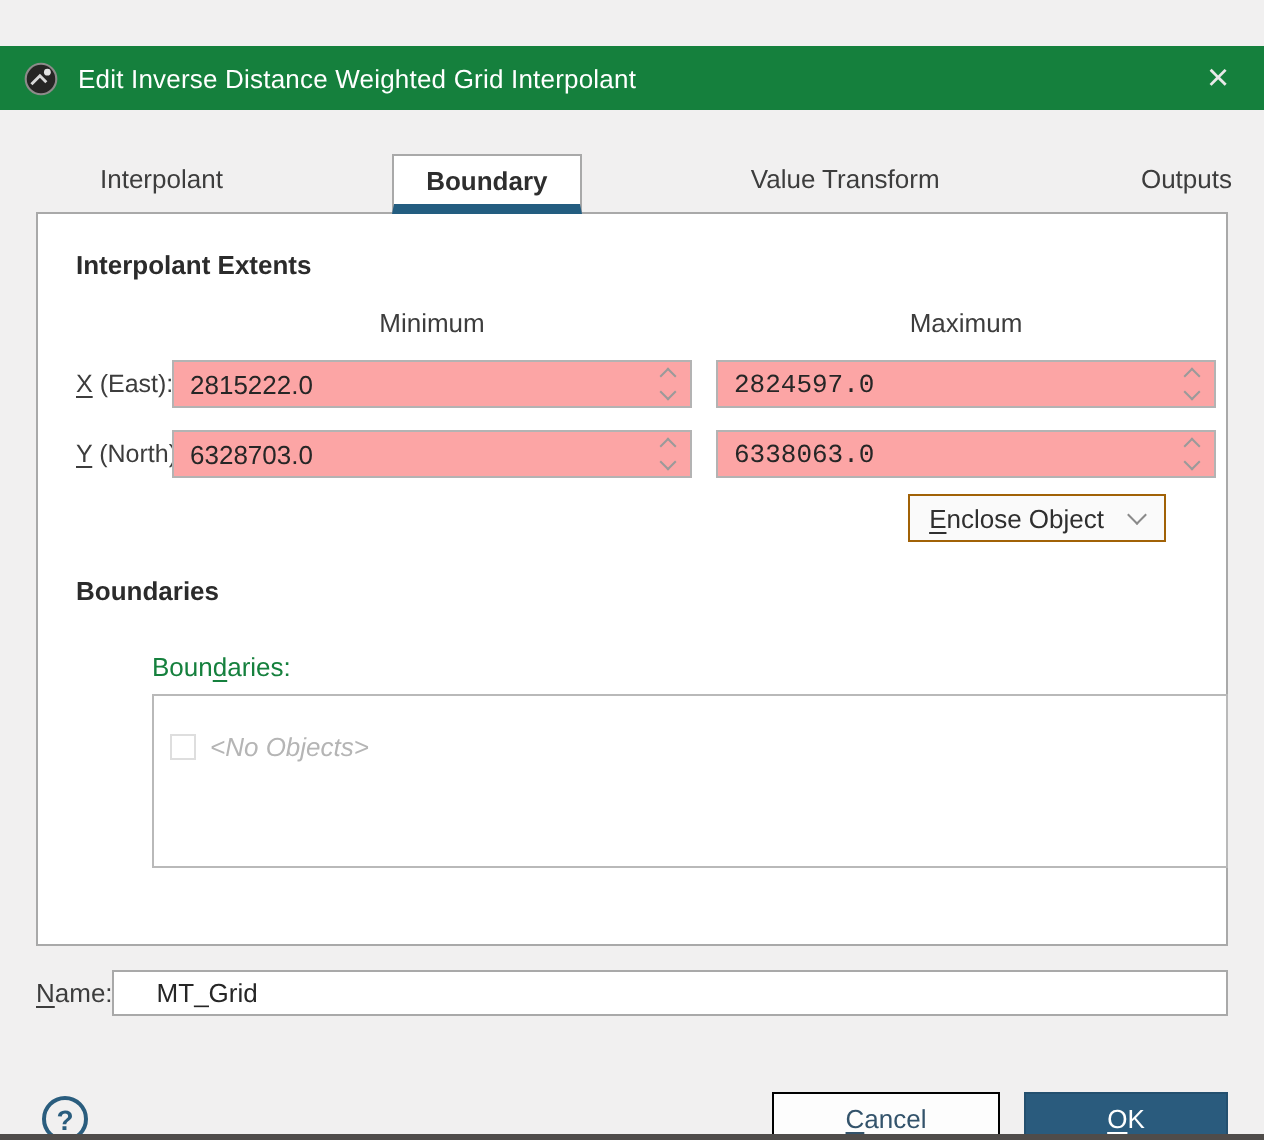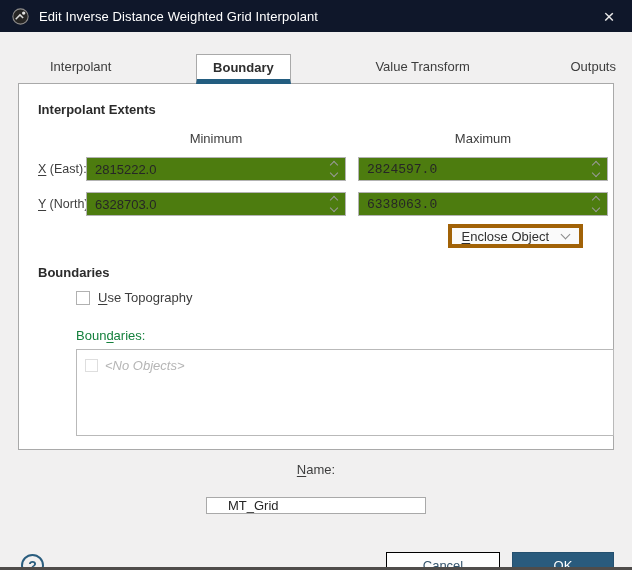--- a/index.html
+++ b/index.html
@@ -2,21 +2,21 @@
 <html><head>
 <meta charset="utf-8">
 <style>
   * { margin:0; padding:0; box-sizing:border-box; }
   html,body { background:#d8d8d8; }
   body { font-family:"Liberation Sans", sans-serif; }
 
   .window { width:632px; height:570px; position:relative; background:#f1f0f0; overflow:hidden; }
 
   
-  .titlebar { height:32px; background:#0f172a; display:flex; align-items:center; padding:0 10px 0 12px; }
+  .titlebar { height:32px; background:#15803d; display:flex; align-items:center; padding:0 10px 0 12px;margin-top:23px; }
   .app-icon { width:17px; height:17px; margin-right:10px; display:inline-flex; }
   .title { color:#ffffff; font-size:13px; letter-spacing:.1px; }
   .close { margin-left:auto; color:#e9e9e9; font-size:19px; line-height:19px; width:26px; text-align:center; }
 
   
   .tabbar { display:flex; align-items:flex-end; padding-left:34px; margin-top:22px;justify-content:space-between; }
   .tab { font-size:13px; color:#3d3d3d; padding:5px 16px 9px; white-space:nowrap; }
   .tab.active { background:#ffffff; border:1px solid #a9a9a9; border-bottom:5px solid #235d80;
                 padding:5px 16px 4px; font-weight:700; color:#2e2e2e; margin-bottom:-1px; position:relative; z-index:2; }
 
@@ -25,45 +25,45 @@
   .h1 { font-weight:700; font-size:13px; color:#2b2b2b; }
 
   .grid4 { display:grid; grid-template-columns:48px 260px 12px 250px; align-items:center; }
   .colheads { margin-top:14px; font-size:13px; color:#3d3d3d; }
   .colheads .ch-min { grid-column:2; text-align:center; }
   .colheads .ch-max { grid-column:4; text-align:center; }
 
   .ext-row { margin-top:11px; }
   .ext-row:first-of-type { margin-top:8px; }
   .ext-label { font-size:12.5px; color:#3d3d3d; white-space:nowrap; }
-  .field { position:relative; height:24px; border:1px solid #b3b3b3; background:#4d7c0f; }
+  .field { position:relative; height:24px; border:1px solid #b3b3b3; background:#fca5a5; }
   .field.min { grid-column:2; } .field.max { grid-column:4;font-family:Liberation Mono, monospace; }
   .field input { border:0; outline:0; width:100%; height:100%; padding:0 24px 0 8px; font-size:13px; color:#262626; font-family:inherit; background:transparent; }
   .spin { position:absolute; right:4px; top:0; height:100%; width:14px; display:flex; flex-direction:column; align-items:center; justify-content:center; }
   .chev { width:6px; height:6px; border-left:1.4px solid #9a9a9a; border-top:1.4px solid #9a9a9a; }
   .chev.up   { transform:rotate(45deg); margin-bottom:1px; }
   .chev.down { transform:rotate(225deg); margin-top:1px; }
 
   .enclose-row { display:flex; justify-content:flex-end; padding-right:30px; margin-top:8px; }
-  .enclose-btn { height:24px; min-width:118px; background:#fafafa; border:4px solid #a16207; font-size:13px; color:#2f2f2f;
+  .enclose-btn { height:24px; min-width:118px; background:#fafafa; border:1px solid #a16207; font-size:13px; color:#2f2f2f;
                  display:flex; align-items:center; justify-content:center; font-family:inherit; padding:0 10px; }
   .dd-chev { width:7px; height:7px; border-left:1.4px solid #8a8a8a; border-top:1.4px solid #8a8a8a;
              transform:rotate(225deg); display:inline-block; margin-left:13px; margin-bottom:3px; }
 
   .h1.boundaries { margin-top:17px; }
   .chk-row { display:flex; align-items:center; gap:8px; margin:10px 0 0 38px; font-size:13px; color:#3d3d3d; }
   .chkbox { width:14px; height:14px; border:1px solid #b1b1b1; background:#fff; flex:none; }
   .bnd-label { margin:23px 0 0 38px; font-size:13px; color:#15803d; }
-  .listbox { margin:6px 38px 0 38px; width:538px; height:87px; border:1px solid #b9b9b9; background:#fff; padding:8px 8px; }
+  .listbox { margin:6px 38px 0 38px; width:538px; height:87px; border:1px solid #b9b9b9; background:#fff; padding:18px 8px; }
   .list-item { display:flex; align-items:center; gap:7px; }
   .chkbox.disabled { border-color:#dedede; width:13px; height:13px; }
   .empty { font-style:italic; color:#b5b5b5; font-size:13px; }
 
   
-  .name-row { display:flex; align-items:center; margin:12px 18px 0; gap:20px;flex-direction:column; }
+  .name-row { display:flex; align-items:center; margin:12px 18px 0; gap:0; }
   .name-row .lbl { font-size:13px; color:#3d3d3d; white-space:nowrap; }
   .name-row input { flex:1; height:23px; border:1px solid #a9a9a9; padding:0 21px; font-size:13px; color:#262626; font-family:inherit; outline:0; background:#fff; }
 
   
   .footer { display:flex; align-items:center; margin:38px 18px 0; }
   .help { width:23px; height:23px; border-radius:50%; border:2px solid #2a5d7e; color:#2a5d7e;
           display:flex; align-items:center; justify-content:center; font-size:14px; font-weight:700; margin-left:3px; }
   .btn { height:27px; font-size:13px; font-family:inherit; display:flex; align-items:center; justify-content:center; }
   .btn.cancel { width:114px; background:#fdfdfd; border:1px solid #000000; color:#33536b; margin-left:auto; }
   .btn.ok { width:102px; background:#2a5b7d; border:1px solid #24506f; color:#ffffff; margin-left:12px; }
@@ -145,24 +145,20 @@
 
     <div class="enclose-row">
       <button class="enclose-btn">
         <span><span class="u">E</span><span>nclose Object</span></span>
         <span class="dd-chev"></span>
       </button>
     </div>
 
     <div class="h1 boundaries">Boundaries</div>
 
-    <label class="chk-row">
-      <span class="chkbox"></span>
-      <span><span class="u">U</span><span>se Topography</span></span>
-    </label>
 
     <div class="bnd-label"><span>Boun</span><span class="u">d</span><span>aries:</span></div>
 
     <div class="listbox">
       <div class="list-item">
         <span class="chkbox disabled"></span>
         <span class="empty">&lt;No Objects&gt;</span>
       </div>
     </div>
 

